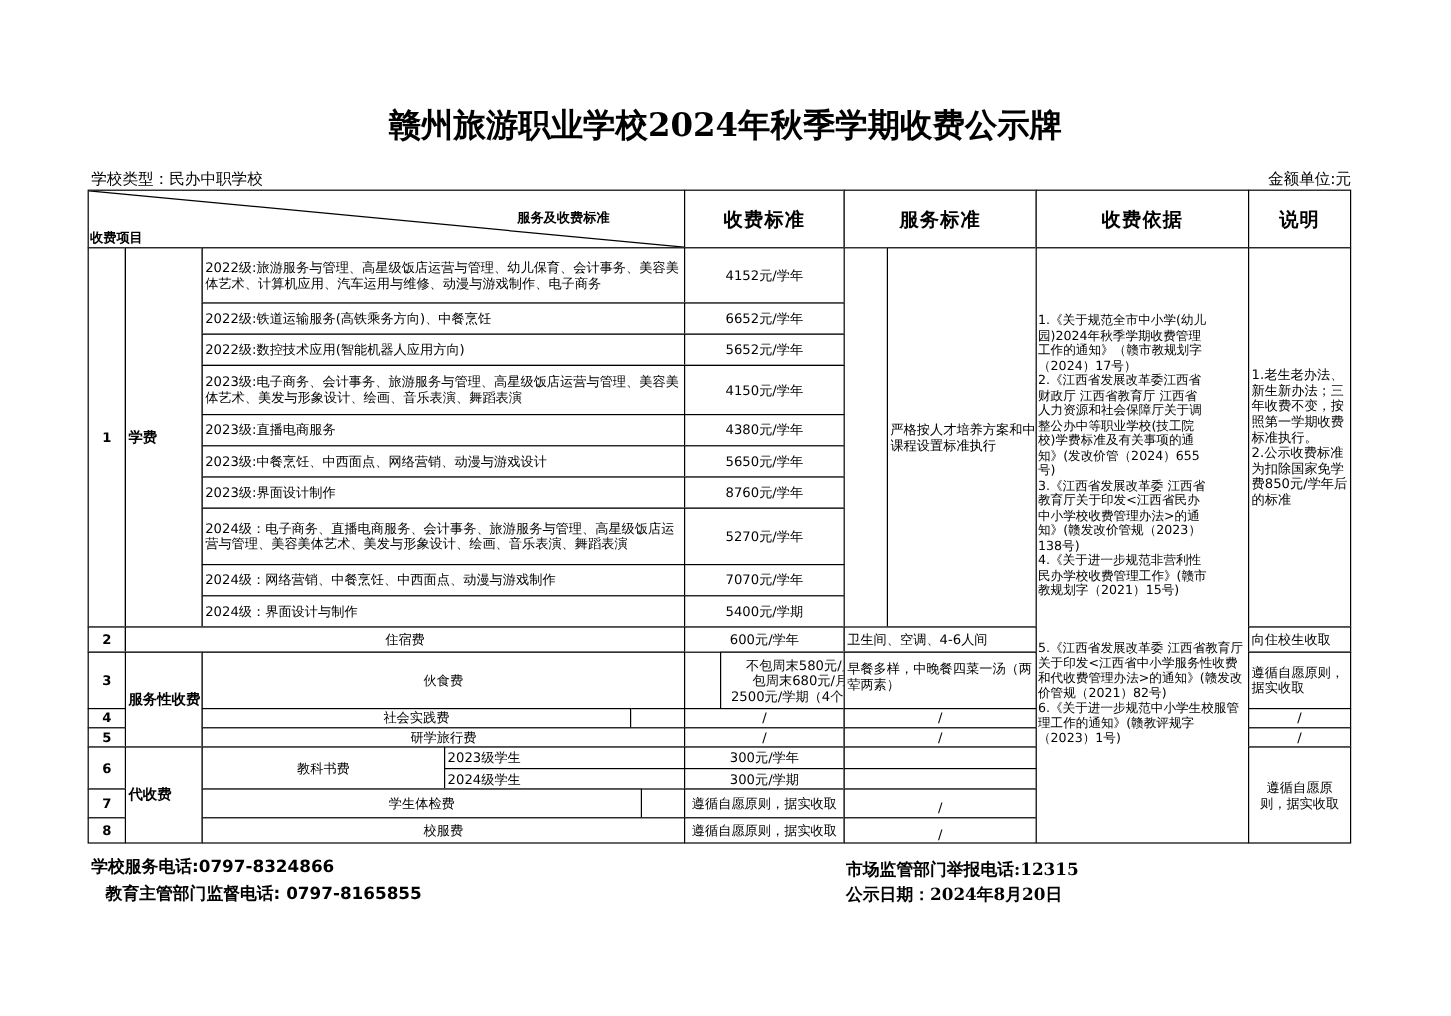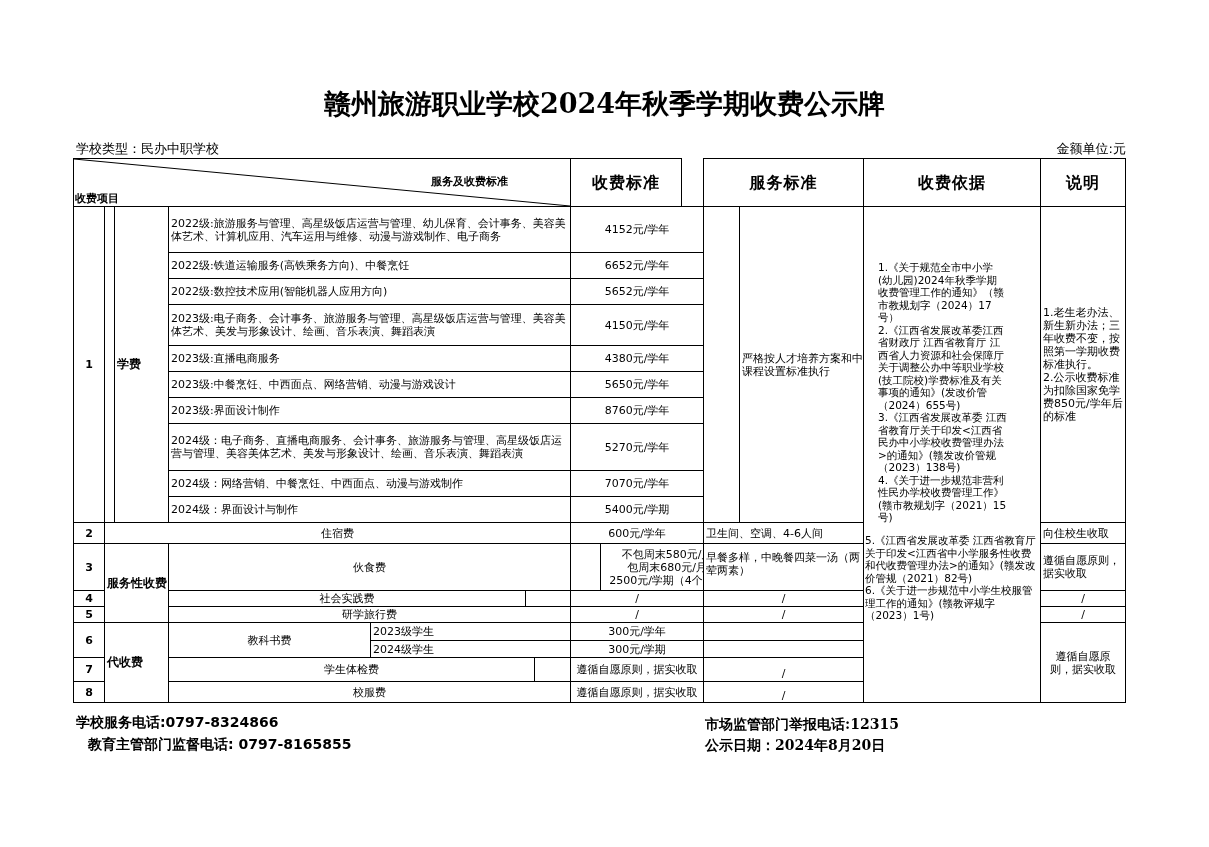--- a/index.html
+++ b/index.html
@@ -25,27 +25,27 @@
 <div class="abs meta" style="left:76px; top:140px;">学校类型：民办中职学校</div>
 <div class="abs meta" style="left:1020px; top:140px; width:106px; text-align:right;">金额单位:元</div>
 
 <div class="cell" style="left:73px; top:158px; width:498px; height:49px;">
   <svg class="abs" style="left:0; top:0;" width="496" height="47">
       <line x1="0" y1="0" x2="496" y2="47" stroke="#000" stroke-width="1"></line>
     </svg>
   <span class="abs b" style="left:357px; top:16px; font-size:11px;">服务及收费标准</span>
   <span class="abs b" style="left:1px; top:33px; font-size:11px;">收费项目</span>
 </div>
-<div class="cell c hdr" style="left:570px; top:158px; width:112px; height:49px;">收费标准</div>
+<div class="cell c hdr" style="left:570px; top:158px; width:134px; height:49px;">收费标准</div>
 <div class="cell c hdr" style="left:703px; top:158px; width:161px; height:49px;">服务标准</div>
 <div class="cell c hdr" style="left:863px; top:158px; width:178px; height:49px;">收费依据</div>
 <div class="cell c hdr" style="left:1040px; top:158px; width:86px; height:49px;">说明</div>
 
 <div class="cell c b" style="left:73px; top:206px; width:32px; height:317px;">1</div>
-<div class="cell l b" style="left:114px; top:206px; width:65px; height:317px; font-size:12px;">学费</div>
+<div class="cell l b" style="left:104px; top:206px; width:65px; height:317px; font-size:12px;">学费</div>
 
 <div class="cell l" style="left:168px; top:206px; width:403px; height:47px;">2022级:旅游服务与管理、高星级饭店运营与管理、幼儿保育、会计事务、美容美体艺术、计算机应用、汽车运用与维修、动漫与游戏制作、电子商务</div>
 <div class="cell c" style="left:570px; top:206px; width:134px; height:47px;">4152元/学年</div>
 
 <div class="cell l" style="left:168px; top:252px; width:403px; height:27px;">2022级:铁道运输服务(高铁乘务方向)、中餐烹饪</div>
 <div class="cell c" style="left:570px; top:252px; width:134px; height:27px;">6652元/学年</div>
 
 <div class="cell l" style="left:168px; top:278px; width:403px; height:27px;">2022级:数控技术应用(智能机器人应用方向)</div>
 <div class="cell c" style="left:570px; top:278px; width:134px; height:27px;">5652元/学年</div>
 
@@ -66,21 +66,21 @@
 
 <div class="cell l" style="left:168px; top:470px; width:403px; height:27px;">2024级：网络营销、中餐烹饪、中西面点、动漫与游戏制作</div>
 <div class="cell c" style="left:570px; top:470px; width:134px; height:27px;">7070元/学年</div>
 
 <div class="cell l" style="left:168px; top:496px; width:403px; height:27px;">2024级：界面设计与制作</div>
 <div class="cell c" style="left:570px; top:496px; width:134px; height:27px;">5400元/学期</div>
 
 <div class="cell l" style="left:703px; top:206px; width:161px; height:317px;margin-left:36px;">严格按人才培养方案和中职学校课程设置标准执行</div>
 
 <div class="cell l small" style="left:863px; top:206px; width:178px; height:497px; align-items:flex-start; white-space:pre-wrap;">
-  <div class="abs" style="left:1px; top:54px; width:142px; white-space:pre-wrap;padding-left:13px;">1.《关于规范全市中小学(幼儿园)2024年秋季学期收费管理工作的通知》（赣市教规划字（2024）17号）
+  <div class="abs" style="left:1px; top:54px; width:142px; white-space:pre-wrap;">1.《关于规范全市中小学(幼儿园)2024年秋季学期收费管理工作的通知》（赣市教规划字（2024）17号）
 2.《江西省发展改革委江西省财政厅 江西省教育厅 江西省人力资源和社会保障厅关于调整公办中等职业学校(技工院校)学费标准及有关事项的通知》(发改价管（2024）655号)
 3.《江西省发展改革委 江西省教育厅关于印发&lt;江西省民办中小学校收费管理办法&gt;的通知》(赣发改价管规（2023）138号)
 4.《关于进一步规范非营利性民办学校收费管理工作》(赣市教规划字（2021）15号)</div>
   <div class="abs" style="left:1px; top:327px; width:174px; white-space:pre-wrap;">5.《江西省发展改革委 江西省教育厅关于印发&lt;江西省中小学服务性收费和代收费管理办法&gt;的通知》(赣发改价管规（2021）82号)
 6.《关于进一步规范中小学生校服管理工作的通知》(赣教评规字（2023）1号)</div>
 </div>
 
 <div class="cell l" style="left:1040px; top:206px; width:86px; height:317px; white-space:pre-wrap; font-size:11px;">1.老生老办法、新生新办法；三年收费不变，按照第一学期收费标准执行。
 2.公示收费标准为扣除国家免学费850元/学年后的标准</div>
 

